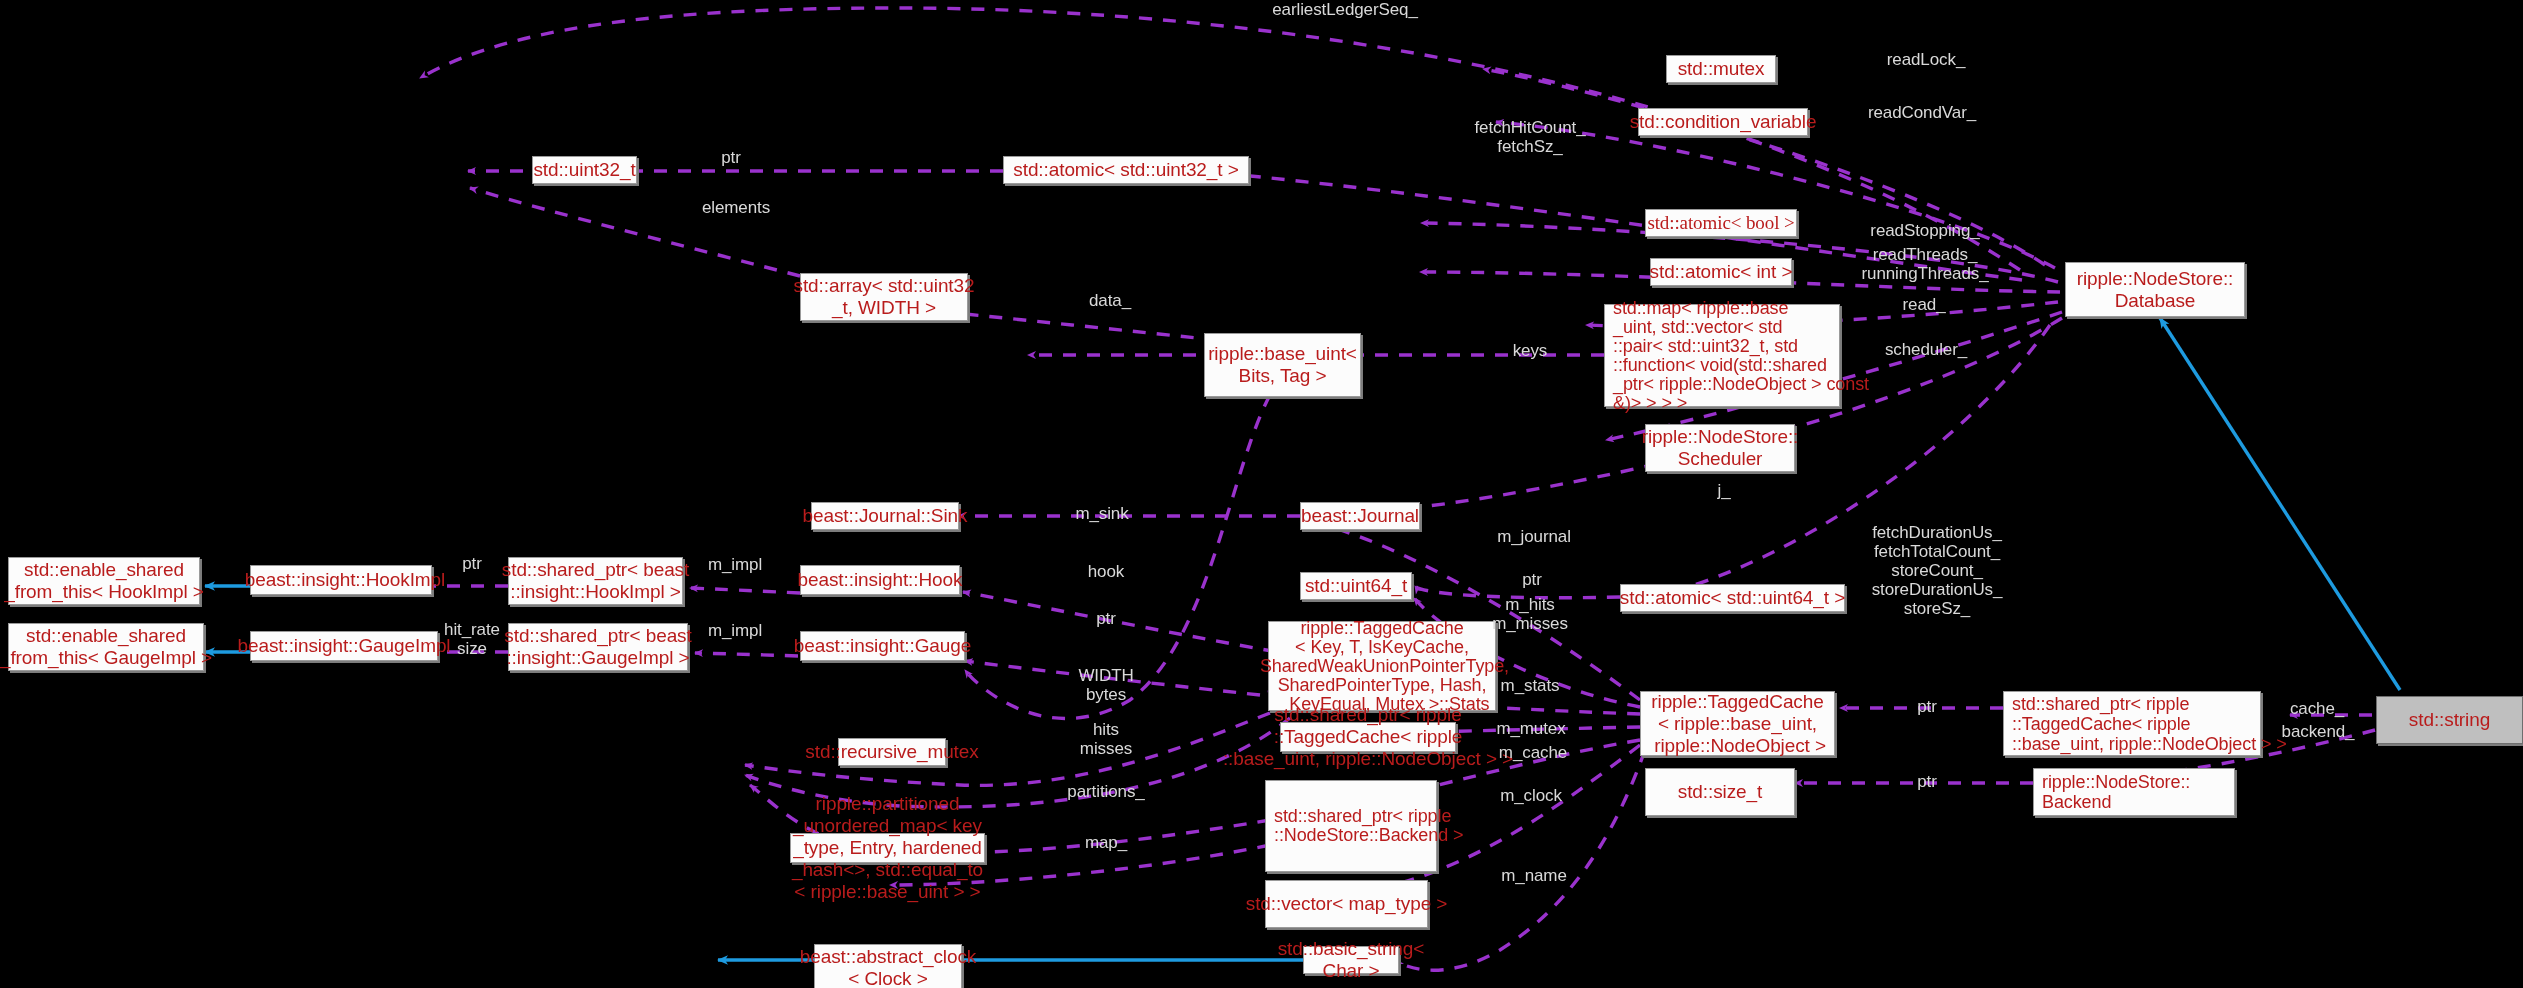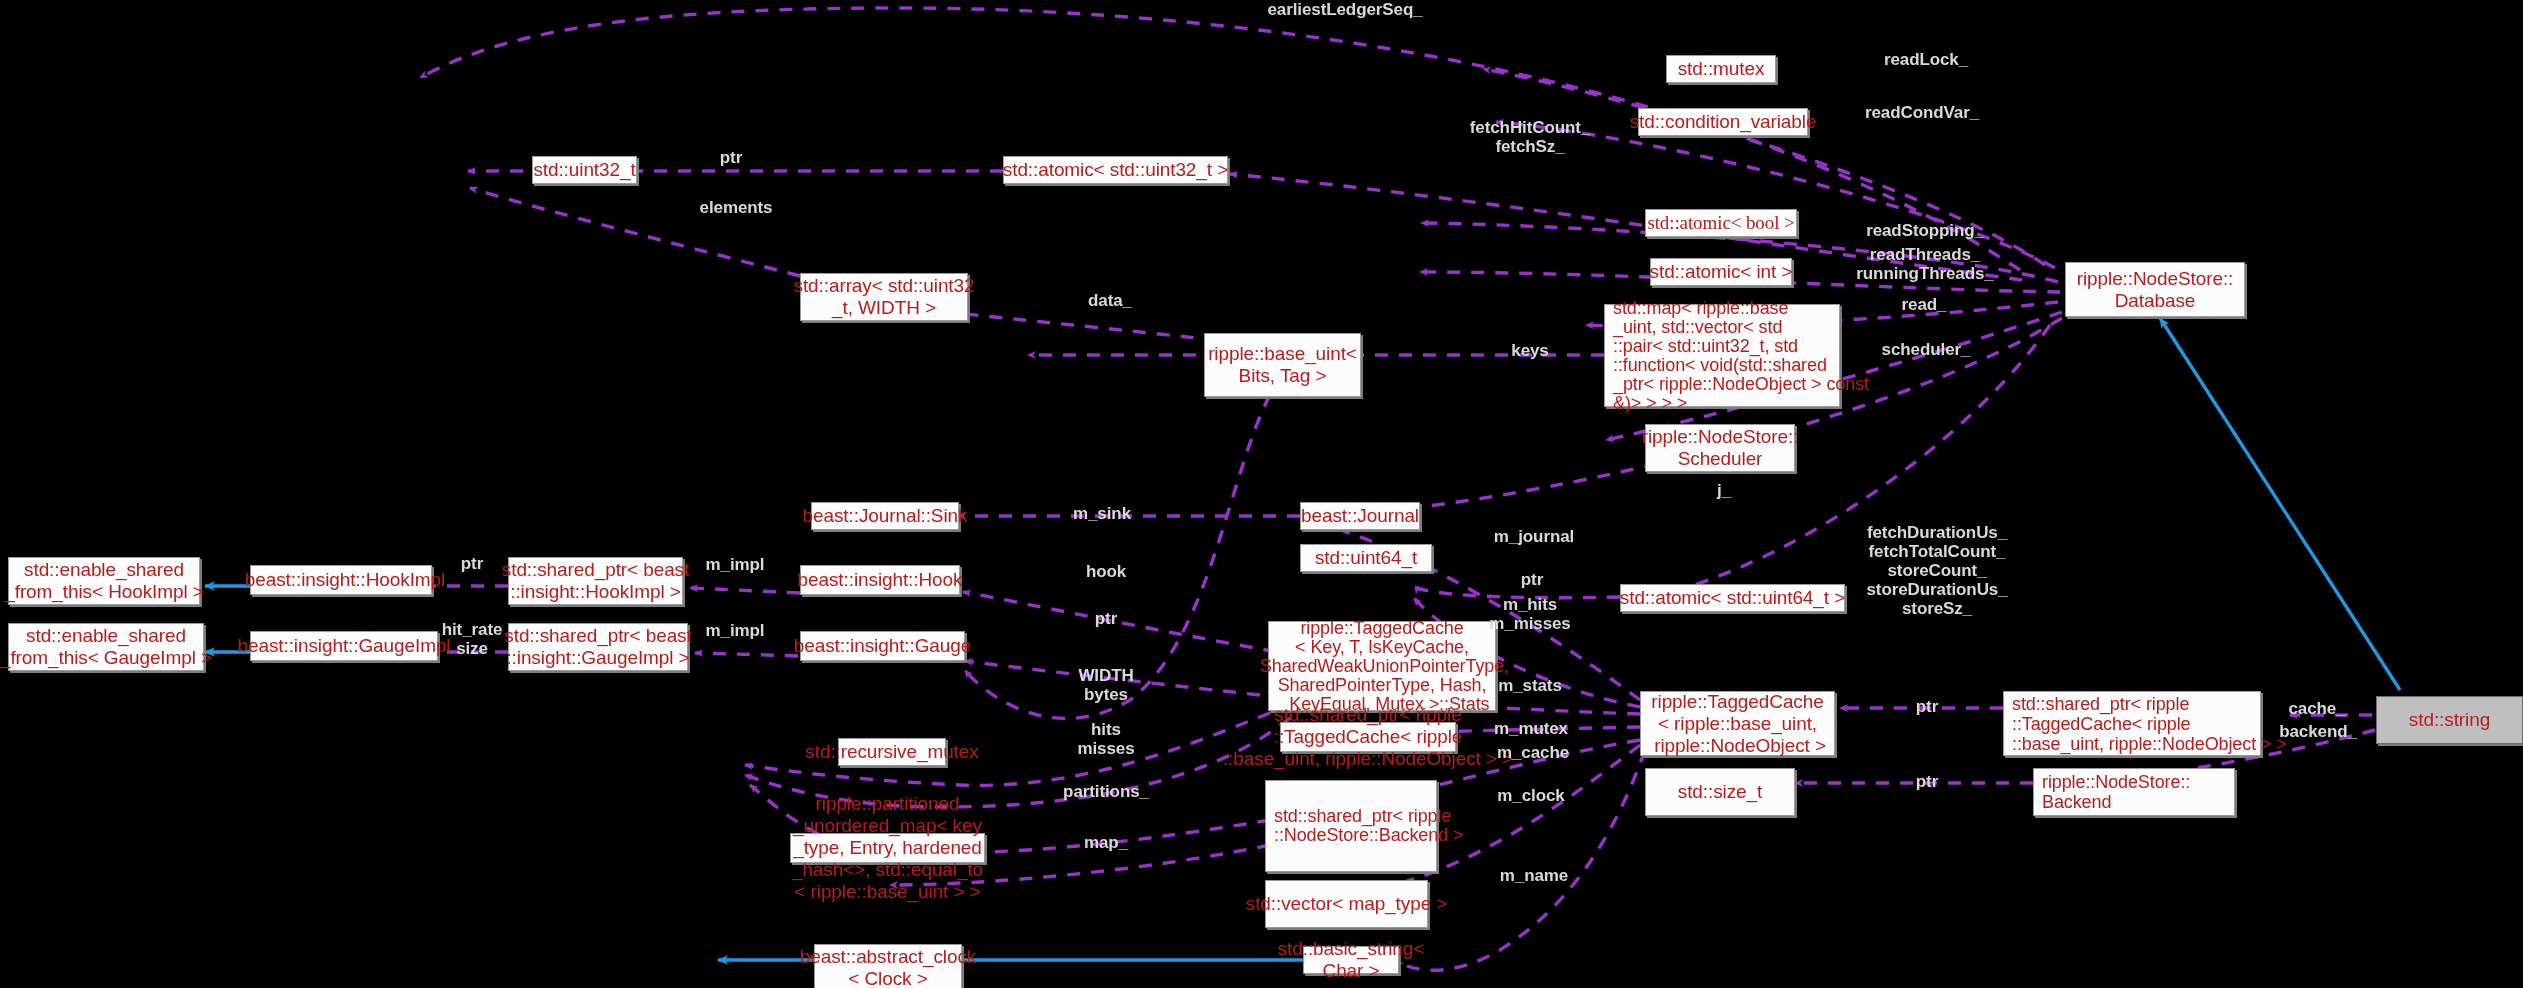--- a/index.html
+++ b/index.html
@@ -48,21 +48,20 @@
     position: absolute;
     color: #D9D9D9;
     font-size: 17px;
     line-height: 19px;
     text-align: center;
     white-space: pre;
     z-index: 4;
     letter-spacing: -0.1px;
     transform: translateX(-50%);
     pointer-events: none;
-    font-weight: bold;
   }
 </style>
 </head>
 <body>
 
 <div id="canvas">
   <svg id="edges" viewBox="0 0 2523 988" xmlns="http://www.w3.org/2000/svg">
     <defs>
       <marker id="ah-purple" markerWidth="9" markerHeight="9" refX="8" refY="4.5" orient="auto" markerUnits="userSpaceOnUse">
         <path d="M0,0.6 L9,4.5 L0,8.4 L2.6,4.5 Z" fill="#9A32CD"></path>
@@ -152,21 +151,21 @@
 
     <g id="inheritance-edges" fill="none" stroke="#1E9BE0" stroke-width="3.4" marker-end="url(#ah-blue)">
       <path d="M2400,690 L2160,318"></path>
       <path d="M250,586 L205,586"></path>
       <path d="M250,652 L205,652"></path>
       <path d="M1303,960 L718,960"></path>
     </g>
   </svg>
 
   <div class="node" style="left:532px;  top:156px;  width:105px; height:28px;"><span>std::uint32_t</span></div>
-  <div class="node" style="left:1003px; top:156px;  width:225px; height:28px;"><span>std::atomic&lt; std::uint32_t &gt;</span></div>
+  <div class="node" style="left:1003px; top:156px;  width:246px; height:28px;"><span>std::atomic&lt; std::uint32_t &gt;</span></div>
   <div class="node" style="left:800px;  top:273px;  width:168px; height:48px;"><span>std::array&lt; std::uint32
 _t, WIDTH &gt;</span></div>
   <div class="node" style="left:1204px; top:333px;  width:157px; height:64px;"><span>ripple::base_uint&lt;
 Bits, Tag &gt;</span></div>
   <div class="node" style="left:1666px; top:55px;   width:110px; height:28px;"><span>std::mutex</span></div>
   <div class="node" style="left:1638px; top:108px;  width:170px; height:28px;"><span>std::condition_variable</span></div>
   <div class="node" style="left:1645px; top:209px;  width:152px; height:28px;font-family:Liberation Serif, serif;"><span>std::atomic&lt; bool &gt;</span></div>
   <div class="node" style="left:1650px; top:258px;  width:142px; height:28px;"><span>std::atomic&lt; int &gt;</span></div>
   <div class="node" style="left:1604px; top:304px;  width:236px; height:103px; font-size:18px; line-height:19px; text-align:left; justify-content:flex-start; padding-left:8px;"><span>std::map&lt; ripple::base
 _uint, std::vector&lt; std
@@ -179,21 +178,21 @@
   <div class="node" style="left:2065px; top:262px;  width:180px; height:55px;"><span>ripple::NodeStore::
 Database</span></div>
   <div class="node" style="left:811px;  top:502px;  width:148px; height:28px;"><span>beast::Journal::Sink</span></div>
   <div class="node" style="left:1300px; top:502px;  width:120px; height:28px;"><span>beast::Journal</span></div>
   <div class="node" style="left:8px;   top:557px;  width:192px; height:48px;"><span>std::enable_shared
 _from_this&lt; HookImpl &gt;</span></div>
   <div class="node" style="left:250px;  top:565px;  width:182px; height:30px;padding-left:8px;"><span>beast::insight::HookImpl</span></div>
   <div class="node" style="left:508px;  top:557px;  width:175px; height:48px;"><span>std::shared_ptr&lt; beast
 ::insight::HookImpl &gt;</span></div>
   <div class="node" style="left:800px;  top:565px;  width:160px; height:30px;"><span>beast::insight::Hook</span></div>
-  <div class="node" style="left:1300px; top:544px;  width:132px; height:28px;"><span>std::uint64_t</span></div>
+  <div class="node" style="left:1300px; top:572px;  width:112px; height:28px;"><span>std::uint64_t</span></div>
   <div class="node" style="left:1620px; top:584px;  width:225px; height:28px;"><span>std::atomic&lt; std::uint64_t &gt;</span></div>
   <div class="node" style="left:8px;  top:623px;  width:196px; height:48px;"><span>std::enable_shared
 _from_this&lt; GaugeImpl &gt;</span></div>
   <div class="node" style="left:250px;  top:631px;  width:188px; height:30px;"><span>beast::insight::GaugeImpl</span></div>
   <div class="node" style="left:508px;  top:623px;  width:180px; height:48px;"><span>std::shared_ptr&lt; beast
 ::insight::GaugeImpl &gt;</span></div>
   <div class="node" style="left:800px;  top:631px;  width:165px; height:30px;"><span>beast::insight::Gauge</span></div>
   <div class="node" style="left:1268px; top:621px;  width:228px; height:90px; font-size:18px; line-height:19px;"><span>ripple::TaggedCache
 &lt; Key, T, IsKeyCache,
  SharedWeakUnionPointerType,

